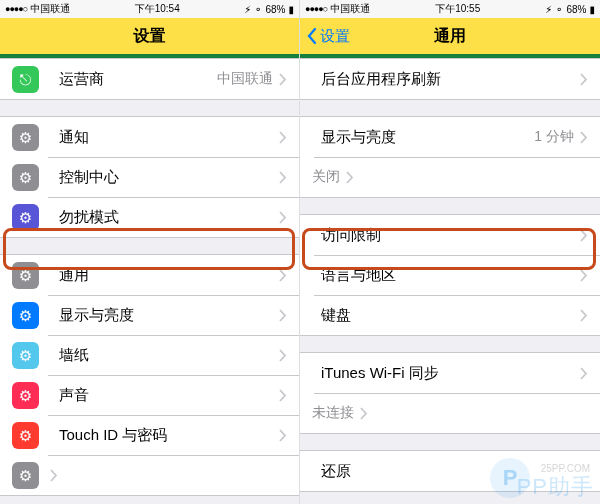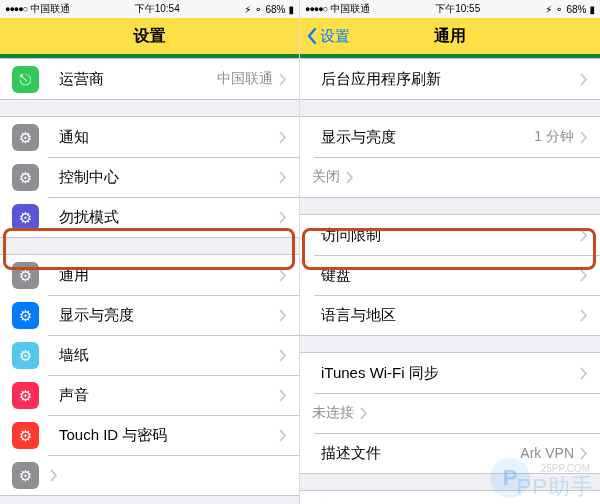--- a/index.html
+++ b/index.html
@@ -356,29 +356,29 @@
       <div class="group" id="right-g2">
           <div class="row noicon first-noicon">
             <span class="row-label">访问限制</span>
             <span class="chevron">
               <svg viewBox="0 0 8 13">
                 <path d="M1 1l5 5.5L1 12" stroke="#c7c7cc" stroke-width="1.8" fill="none"></path>
               </svg>
             </span>
           </div>
           <div class="row noicon">
+            <span class="row-label">语言与地区</span>
+            <span class="chevron">
+              <svg viewBox="0 0 8 13">
+                <path d="M1 1l5 5.5L1 12" stroke="#c7c7cc" stroke-width="1.8" fill="none"></path>
+              </svg>
+            </span>
+          </div>
+          <div class="row noicon">
             <span class="row-label">键盘</span>
-            <span class="chevron">
-              <svg viewBox="0 0 8 13">
-                <path d="M1 1l5 5.5L1 12" stroke="#c7c7cc" stroke-width="1.8" fill="none"></path>
-              </svg>
-            </span>
-          </div>
-          <div class="row noicon">
-            <span class="row-label">语言与地区</span>
             <span class="chevron">
               <svg viewBox="0 0 8 13">
                 <path d="M1 1l5 5.5L1 12" stroke="#c7c7cc" stroke-width="1.8" fill="none"></path>
               </svg>
             </span>
           </div>
         </div>
       <div class="group" id="right-g3">
           <div class="row noicon first-noicon">
             <span class="row-label">iTunes Wi-Fi 同步</span>
@@ -389,29 +389,20 @@
             </span>
           </div>
           <div class="row noicon">
             <span class="row-detail">未连接</span>
             <span class="chevron">
               <svg viewBox="0 0 8 13">
                 <path d="M1 1l5 5.5L1 12" stroke="#c7c7cc" stroke-width="1.8" fill="none"></path>
               </svg>
             </span>
           </div>
-          <div class="row noicon">
-            <span class="row-label">描述文件</span>
-            <span class="row-detail">Ark VPN</span>
-            <span class="chevron">
-              <svg viewBox="0 0 8 13">
-                <path d="M1 1l5 5.5L1 12" stroke="#c7c7cc" stroke-width="1.8" fill="none"></path>
-              </svg>
-            </span>
-          </div>
         </div>
       <div class="group" id="right-g4">
           <div class="row noicon first-noicon">
             <span class="row-label">还原</span>
           </div>
         </div>
     </div>
   </div>
 
 </div>

